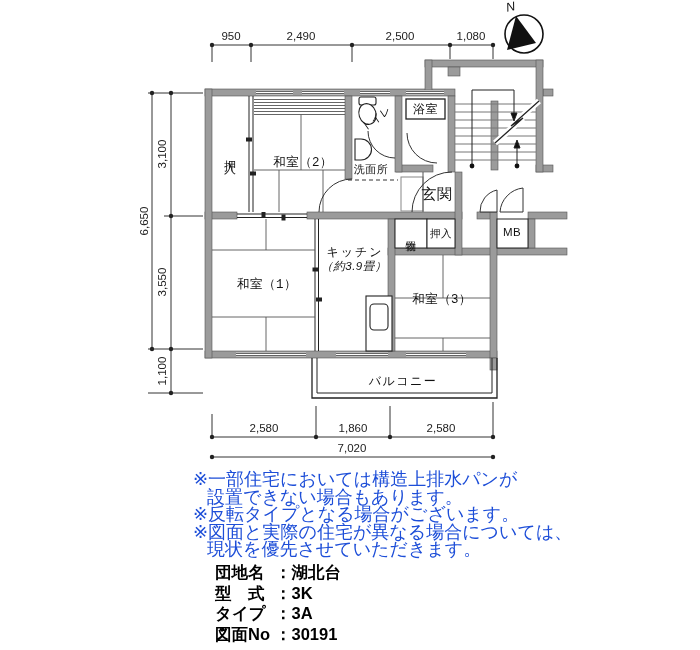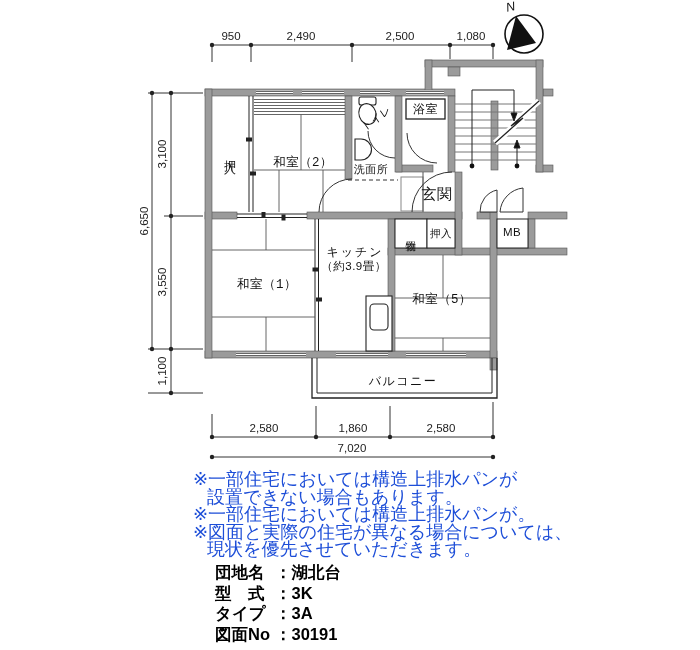--- a/index.html
+++ b/index.html
@@ -264,29 +264,29 @@
   <div class="lbl vert" style="left:230px;top:152px;font-size:12px;">押入</div>
   <div class="lbl" style="left:303px;top:162px;">和室（2）</div>
   <div class="lbl tilt" style="left:376px;top:118px;">トイレ</div>
   <div class="lbl small" style="left:371px;top:169px;font-size:11px;">洗面所</div>
   <div class="lbl" style="left:425.5px;top:109px;font-size:12px;">浴室</div>
   <div class="lbl" style="left:437px;top:193px;font-size:15px;">玄関</div>
   <div class="lbl vert small" style="left:411px;top:233px;letter-spacing:0;">物置</div>
   <div class="lbl small" style="left:441px;top:233px;">押入</div>
   <div class="lbl" style="left:512px;top:233px;font-size:11.5px;">MB</div>
   <div class="lbl" style="left:355px;top:252px;font-size:12px;letter-spacing:2px;">キッチン</div>
-  <div class="lbl" style="left:354px;top:267px;font-size:11.5px;">（約3.9畳）</div>
+  <div class="lbl" style="left:354px;top:267px;font-size:11.5px;font-style:italic;">（約3.9畳）</div>
   <div class="lbl" style="left:267px;top:285px;font-family:Liberation Mono, monospace;">和室（1）</div>
-  <div class="lbl" style="left:442px;top:299px;">和室（5）</div>
+  <div class="lbl" style="left:442px;top:299px;">和室（3）</div>
   <div class="lbl" style="left:403px;top:381px;font-size:12px;letter-spacing:1.5px;">バルコニー</div>
 
   <div class="notes">
     <div class="nline" data-indent="0">※一部住宅においては構造上排水パンが</div>
     <div class="nline" data-indent="1">設置できない場合もあります。</div>
-    <div class="nline" data-indent="0">※一部住宅においては構造上排水パンが。</div>
+    <div class="nline" data-indent="0">※反転タイプとなる場合がございます。</div>
     <div class="nline" data-indent="0">※図面と実際の住宅が異なる場合については、</div>
     <div class="nline" data-indent="1">現状を優先させていただきます。</div>
   </div>
 
   <div class="info">
     <div>
       <span class="ilabel">団地名</span><span>：</span><span>湖北台</span>
     </div>
     <div>
       <span class="ilabel">型　式</span><span>：</span><span>3K</span>

